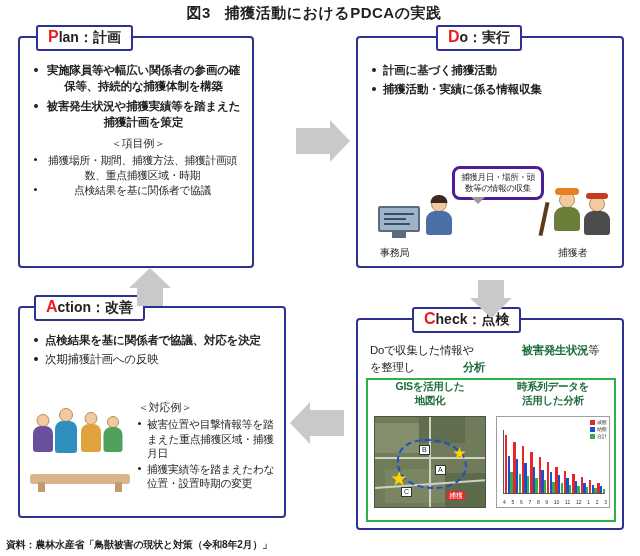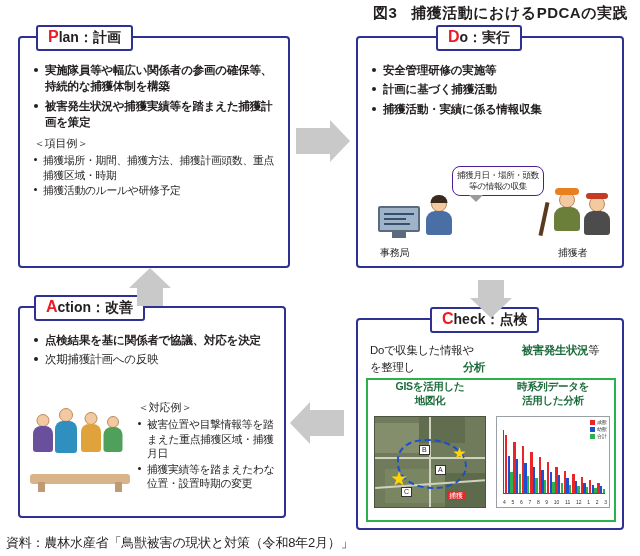--- a/index.html
+++ b/index.html
@@ -13,38 +13,38 @@
     font-family: "Liberation Sans", sans-serif;
     color: #231f20;
     position: relative;
     overflow: hidden;
   }
   .figure-title {
     position: absolute;
     top: 4px;
     left: 0;
     width: 628px;
-    text-align: right;
+    text-align: center;
     font-size: 15px;
     font-weight: bold;
     letter-spacing: 0.5px;
   }
   .figure-title .num {
     margin-right: 14px;
   }
 
   
   .quad {
     position: absolute;
     border: 2px solid #2e3192;
     border-radius: 4px;
     box-sizing: border-box;
     background: #ffffff;
   }
-  .quad.plan   { left: 18px;  top: 36px;  width: 272px; height: 232px; }
+  .quad.plan   { left: 18px;  top: 36px;  width: 236px; height: 232px; text-align: center; }
   .quad.do     { left: 356px; top: 36px;  width: 268px; height: 232px; }
   .quad.action { left: 18px;  top: 306px; width: 268px; height: 212px; }
   .quad.check  { left: 356px; top: 318px; width: 268px; height: 212px; }
 
   .quad-label {
     position: absolute;
     top: -13px;
     background: #ffffff;
     border: 2px solid #2e3192;
     border-radius: 3px;
@@ -55,21 +55,21 @@
     white-space: nowrap;
     line-height: 1.05;
   }
   .quad-label .big {
     color: #ed1c24;
     font-size: 16px;
   }
   .quad.plan .quad-label   { left: 16px; }
   .quad.do .quad-label     { left: 78px; }
   .quad.action .quad-label { left: 14px; }
-  .quad.check .quad-label  { left: 72px; }
+  .quad.check .quad-label  { left: 54px; }
 
   .body-area {
     position: absolute;
     left: 0; top: 18px;
     width: 100%;
     box-sizing: border-box;
     padding: 6px 10px 0 12px;
   }
 
   ul.bullets {
@@ -189,21 +189,21 @@
     position: absolute;
     left: 8px;
     top: 128px;
     width: 252px;
     height: 96px;
   }
   .callout {
     position: absolute;
     left: 86px; top: 0px;
     width: 92px;
-    border: 1px solid #4c1d95;
+    border: 3px solid #4c1d95;
     border-radius: 8px;
     background: #fff;
     font-size: 8.6px;
     line-height: 1.3;
     padding: 3px 4px;
     text-align: center;
     letter-spacing: -0.4px;
     box-sizing: border-box;
   }
   .callout:after {
@@ -470,22 +470,23 @@
     left: 8px; top: 58px;
     width: 250px; height: 144px;
     border: 2px solid #2bb24c;
     box-sizing: border-box;
   }
 
   .source {
     position: absolute;
     left: 6px;
     bottom: 4px;
-    font-size: 13px;
+    font-size: 10px;
     letter-spacing: -0.2px;
+    font-weight: bold;
   }
 </style>
 </head>
 <body>
 
 <div class="figure-title">
   <span class="num">図3</span><span>捕獲活動におけるPDCAの実践</span>
 </div>
 
 <div class="quad plan">
@@ -493,32 +494,31 @@
     <span class="big">P</span><span>lan：計画</span>
   </div>
   <div class="body-area">
     <ul class="bullets">
       <li><b class="bold">実施隊員等や幅広い関係者の参画の確保等、持続的な捕獲体制を構築</b></li>
       <li><b class="bold">被害発生状況や捕獲実績等を踏まえた捕獲計画を策定</b></li>
     </ul>
     <div class="sub-head">＜項目例＞</div>
     <ul class="subbullets">
       <li>捕獲場所・期間、捕獲方法、捕獲計画頭数、重点捕獲区域・時期</li>
-      <li>捕獲活動のルールや研修予定</li>
+      <li>点検結果を基に関係者で協議</li>
     </ul>
   </div>
 </div>
 
 <div class="quad do">
   <div class="quad-label">
     <span class="big">D</span><span>o：実行</span>
   </div>
   <div class="body-area">
     <ul class="bullets">
-      <li><b class="bold">安全管理研修の実施等</b></li>
       <li><b class="bold">計画に基づく捕獲活動</b></li>
       <li><b class="bold">捕獲活動・実績に係る情報収集</b></li>
     </ul>
   </div>
 
   <div class="do-illust">
     <div class="callout">捕獲月日・場所・頭数等の情報の収集</div>
 
     <div class="pc">
       <div class="screen">

